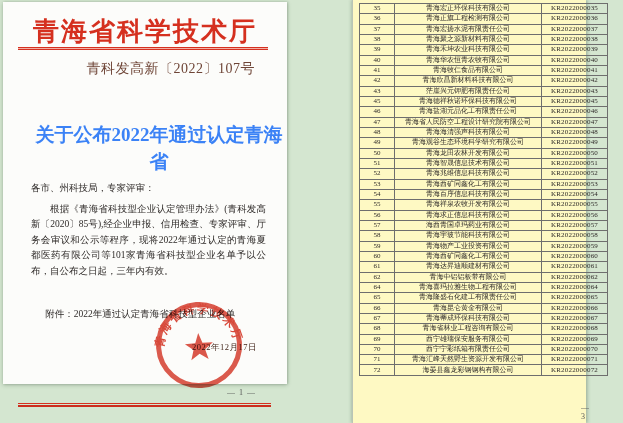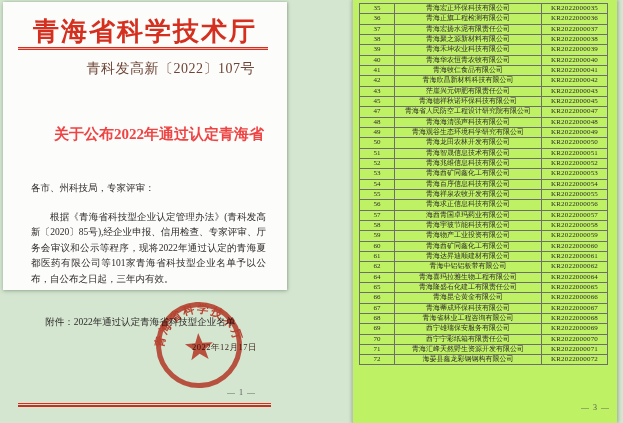--- a/index.html
+++ b/index.html
@@ -7,21 +7,21 @@
   body {
     background:#d4e6d0;
     font-family:"Liberation Serif", serif;
     position:relative;
     overflow:hidden;
   }
 
   
   .page-left {
     position:absolute; left:3px; top:2px;
-    width:284px; height:288px;
+    width:284px; height:382px;
     background:#fcfcfa;
     box-shadow:0 1px 4px rgba(60,80,60,.35), 1px 0 2px rgba(60,80,60,.2);
   }
   .agency-title {
     position:absolute; top:12px; left:0; right:0;
     text-align:center;
     color:#d5301f;
     font-size:26px; font-weight:bold;
     letter-spacing:2px;
     font-family:"Liberation Serif", serif;
@@ -32,30 +32,30 @@
     background:linear-gradient(#d5301f 35%, #f3b0a6 50%, #d5301f 65%);
   }
   .doc-number {
     position:absolute; top:58px; right:32px;
     font-size:14px; color:#6e4436;
     letter-spacing:.5px;
   }
   .doc-title {
     position:absolute; top:119px; left:0; right:0;
     text-align:center;
-    font-size:15px; font-weight:bold; color:#ef4444;
+    font-size:19px; font-weight:bold; color:#3b82f6;
     line-height:27px;
     padding-left:28px;
   }
   .doc-body {
     position:absolute; top:179px; left:28px; right:21px;
     font-size:9.5px; color:#2e2a28; line-height:15.5px;
     text-align:justify;
   }
-  .doc-body .para { text-indent:2em; margin-top:13px; }
+  .doc-body .para { text-indent:2em; margin-top:5px; }
   .doc-body .attachment { margin-top:28px; padding-left:1.5em; }
 
   .seal-wrap {
     position:absolute; left:150px; top:297px;
     width:92px; height:92px;
     mix-blend-mode:multiply; opacity:.88;
     transform:rotate(-4deg);
   }
   .seal-date {
     position:absolute; left:153px; top:340px;
@@ -69,22 +69,22 @@
   }
   .red-rule-bottom {
     position:absolute; top:401px; left:15px; width:253px; height:4px;
     border-top:1px solid #d5301f;
     border-bottom:2px solid #cc2d1d;
   }
 
   
   .page-right {
     position:absolute; left:352px; top:0;
-    width:265px; height:423px;
-    background:#bef264;
+    width:234px; height:423px;
+    background:#fef9c3;
     border-left:1px solid #b9c4b6;
     box-shadow:-1px 0 3px rgba(60,80,60,.25), 2px 0 3px rgba(60,80,60,.25);
   }
   table.company-table {
     position:absolute; left:6px; top:3px;
     width:248px;
     border-collapse:collapse;
     table-layout:fixed;
   }
   table.company-table td {
@@ -191,20 +191,25 @@
           <td class="cell-no">43</td>
           <td class="cell-name">茫崖兴元钾肥有限责任公司</td>
           <td class="cell-code">KR2022000043</td>
         </tr>
         <tr>
           <td class="cell-no">45</td>
           <td class="cell-name">青海德祥秋诺环保科技有限公司</td>
           <td class="cell-code">KR2022000045</td>
         </tr>
         <tr>
+          <td class="cell-no">46</td>
+          <td class="cell-name">青海盐湖元品化工有限责任公司</td>
+          <td class="cell-code">KR2022000046</td>
+        </tr>
+        <tr>
           <td class="cell-no">47</td>
           <td class="cell-name">青海省人民防空工程设计研究院有限公司</td>
           <td class="cell-code">KR2022000047</td>
         </tr>
         <tr>
           <td class="cell-no">48</td>
           <td class="cell-name">青海海清强声科技有限公司</td>
           <td class="cell-code">KR2022000048</td>
         </tr>
         <tr>

